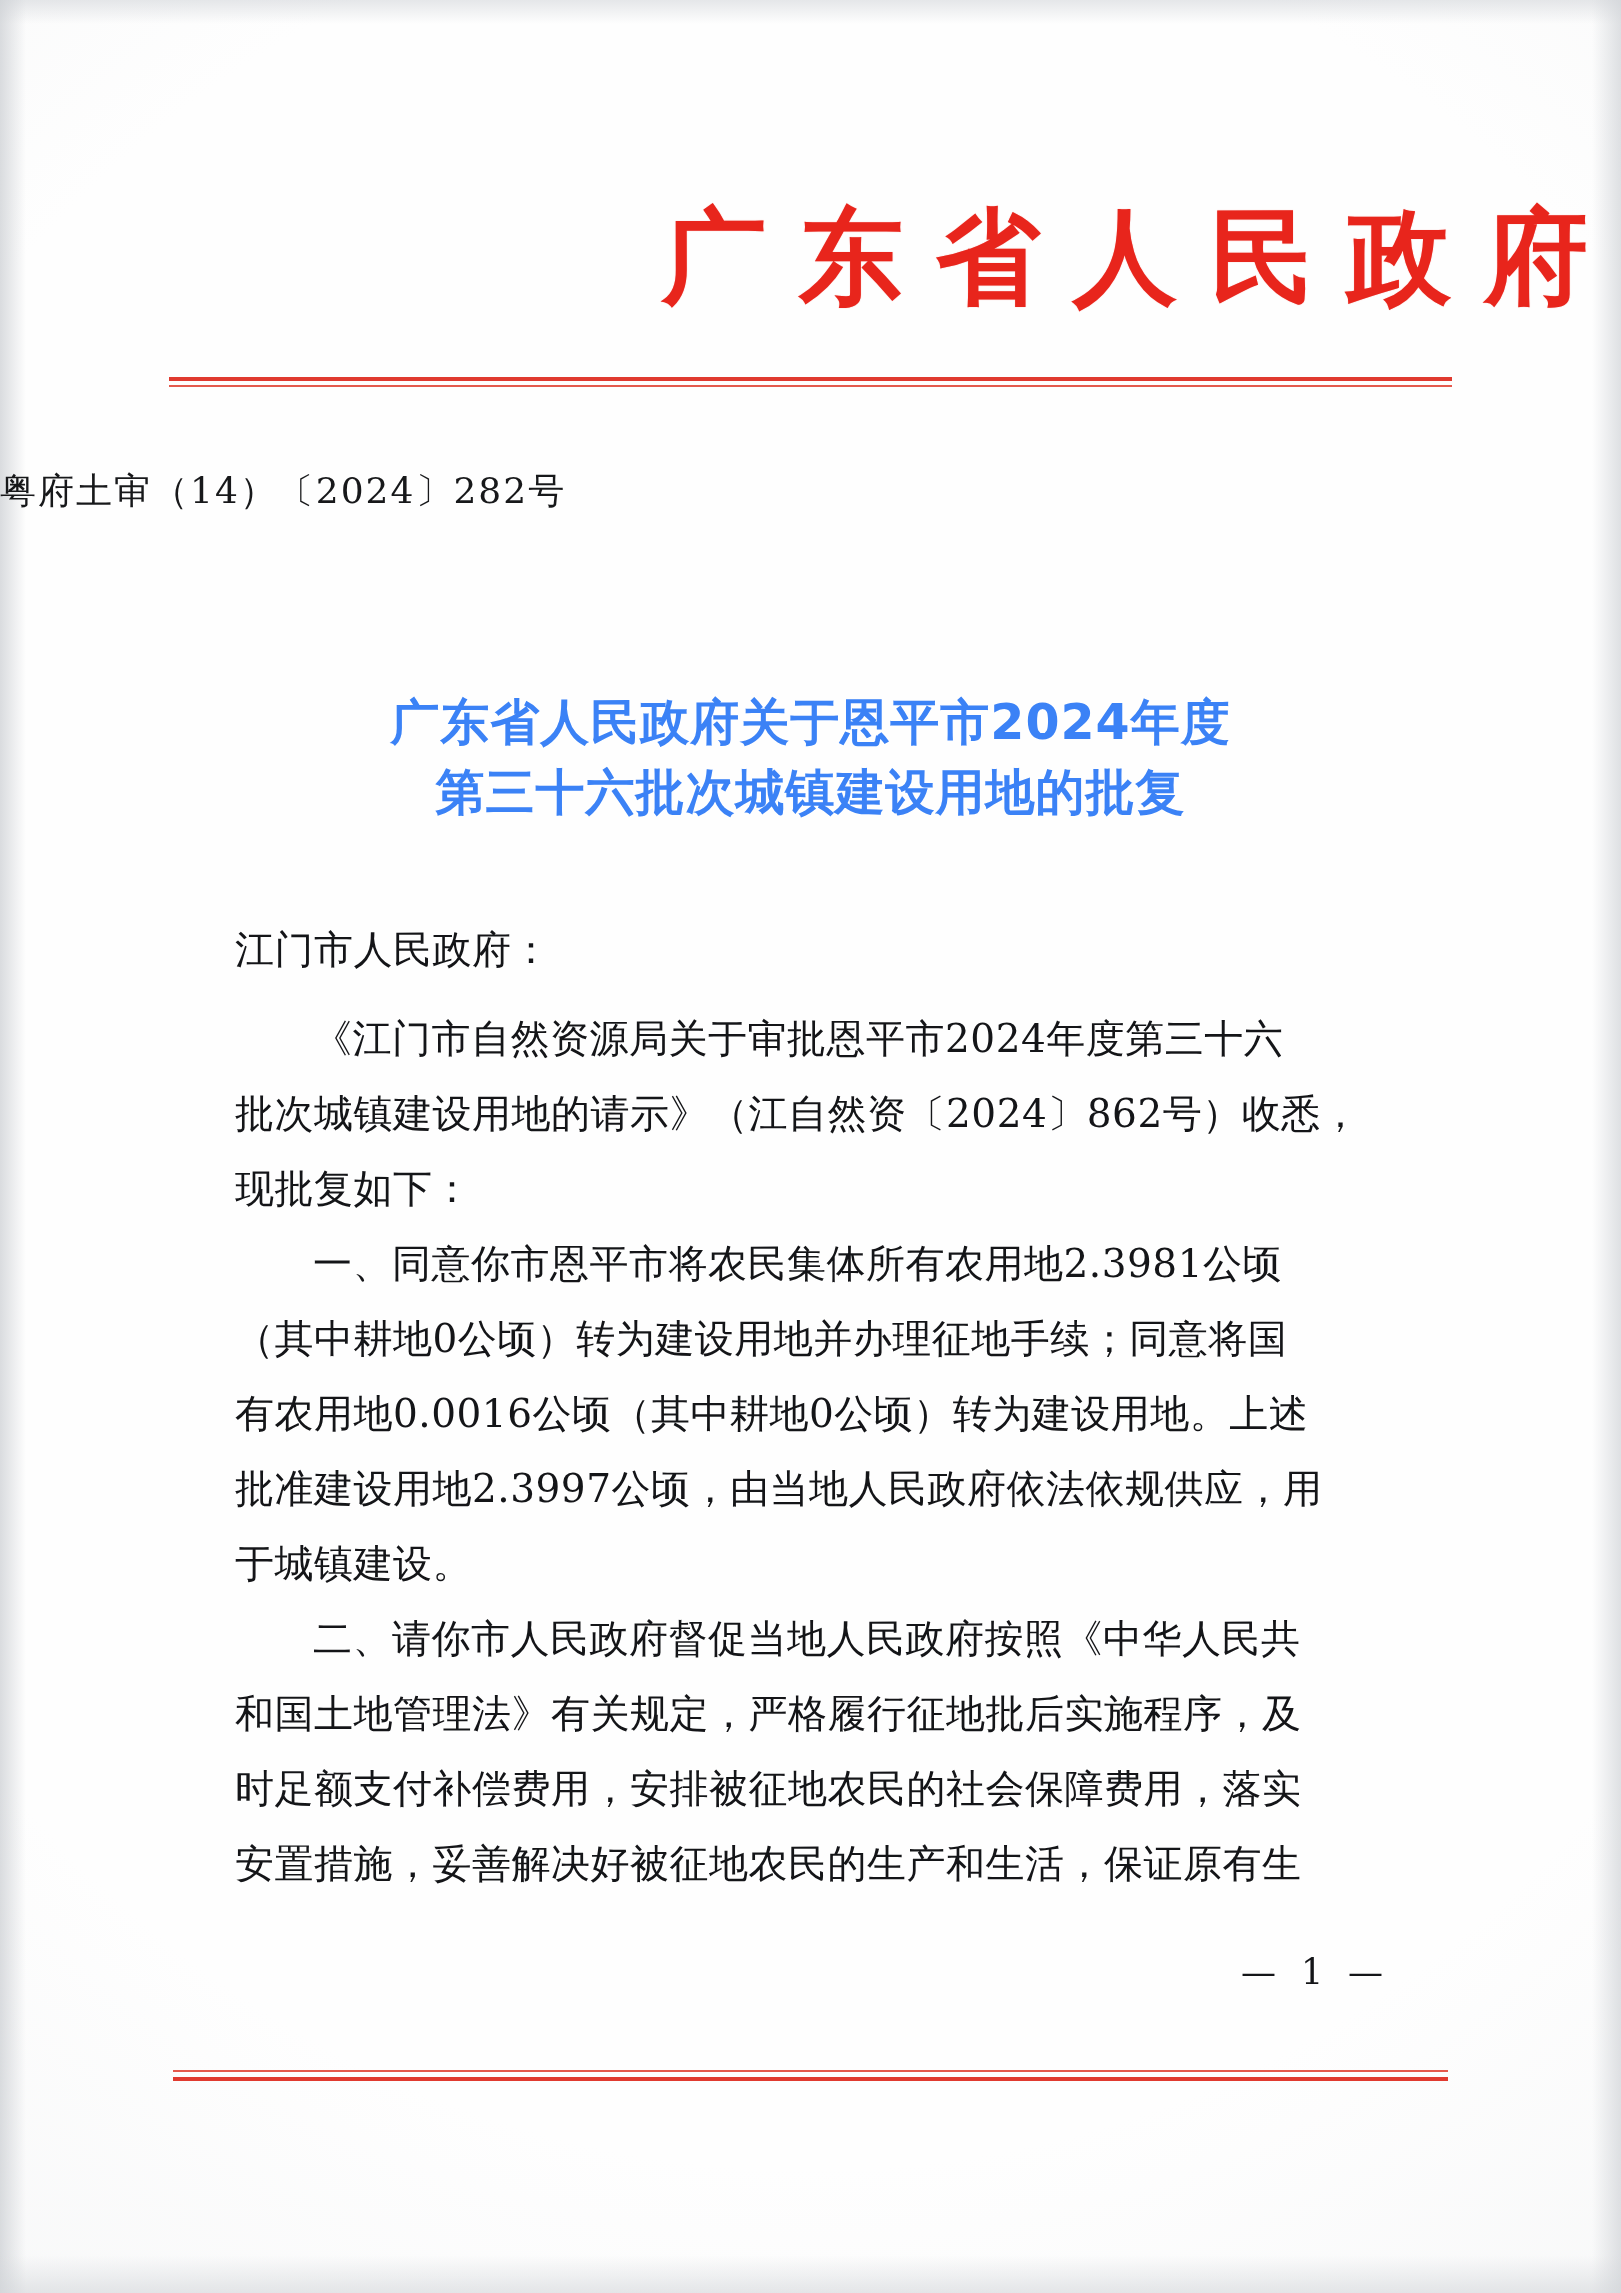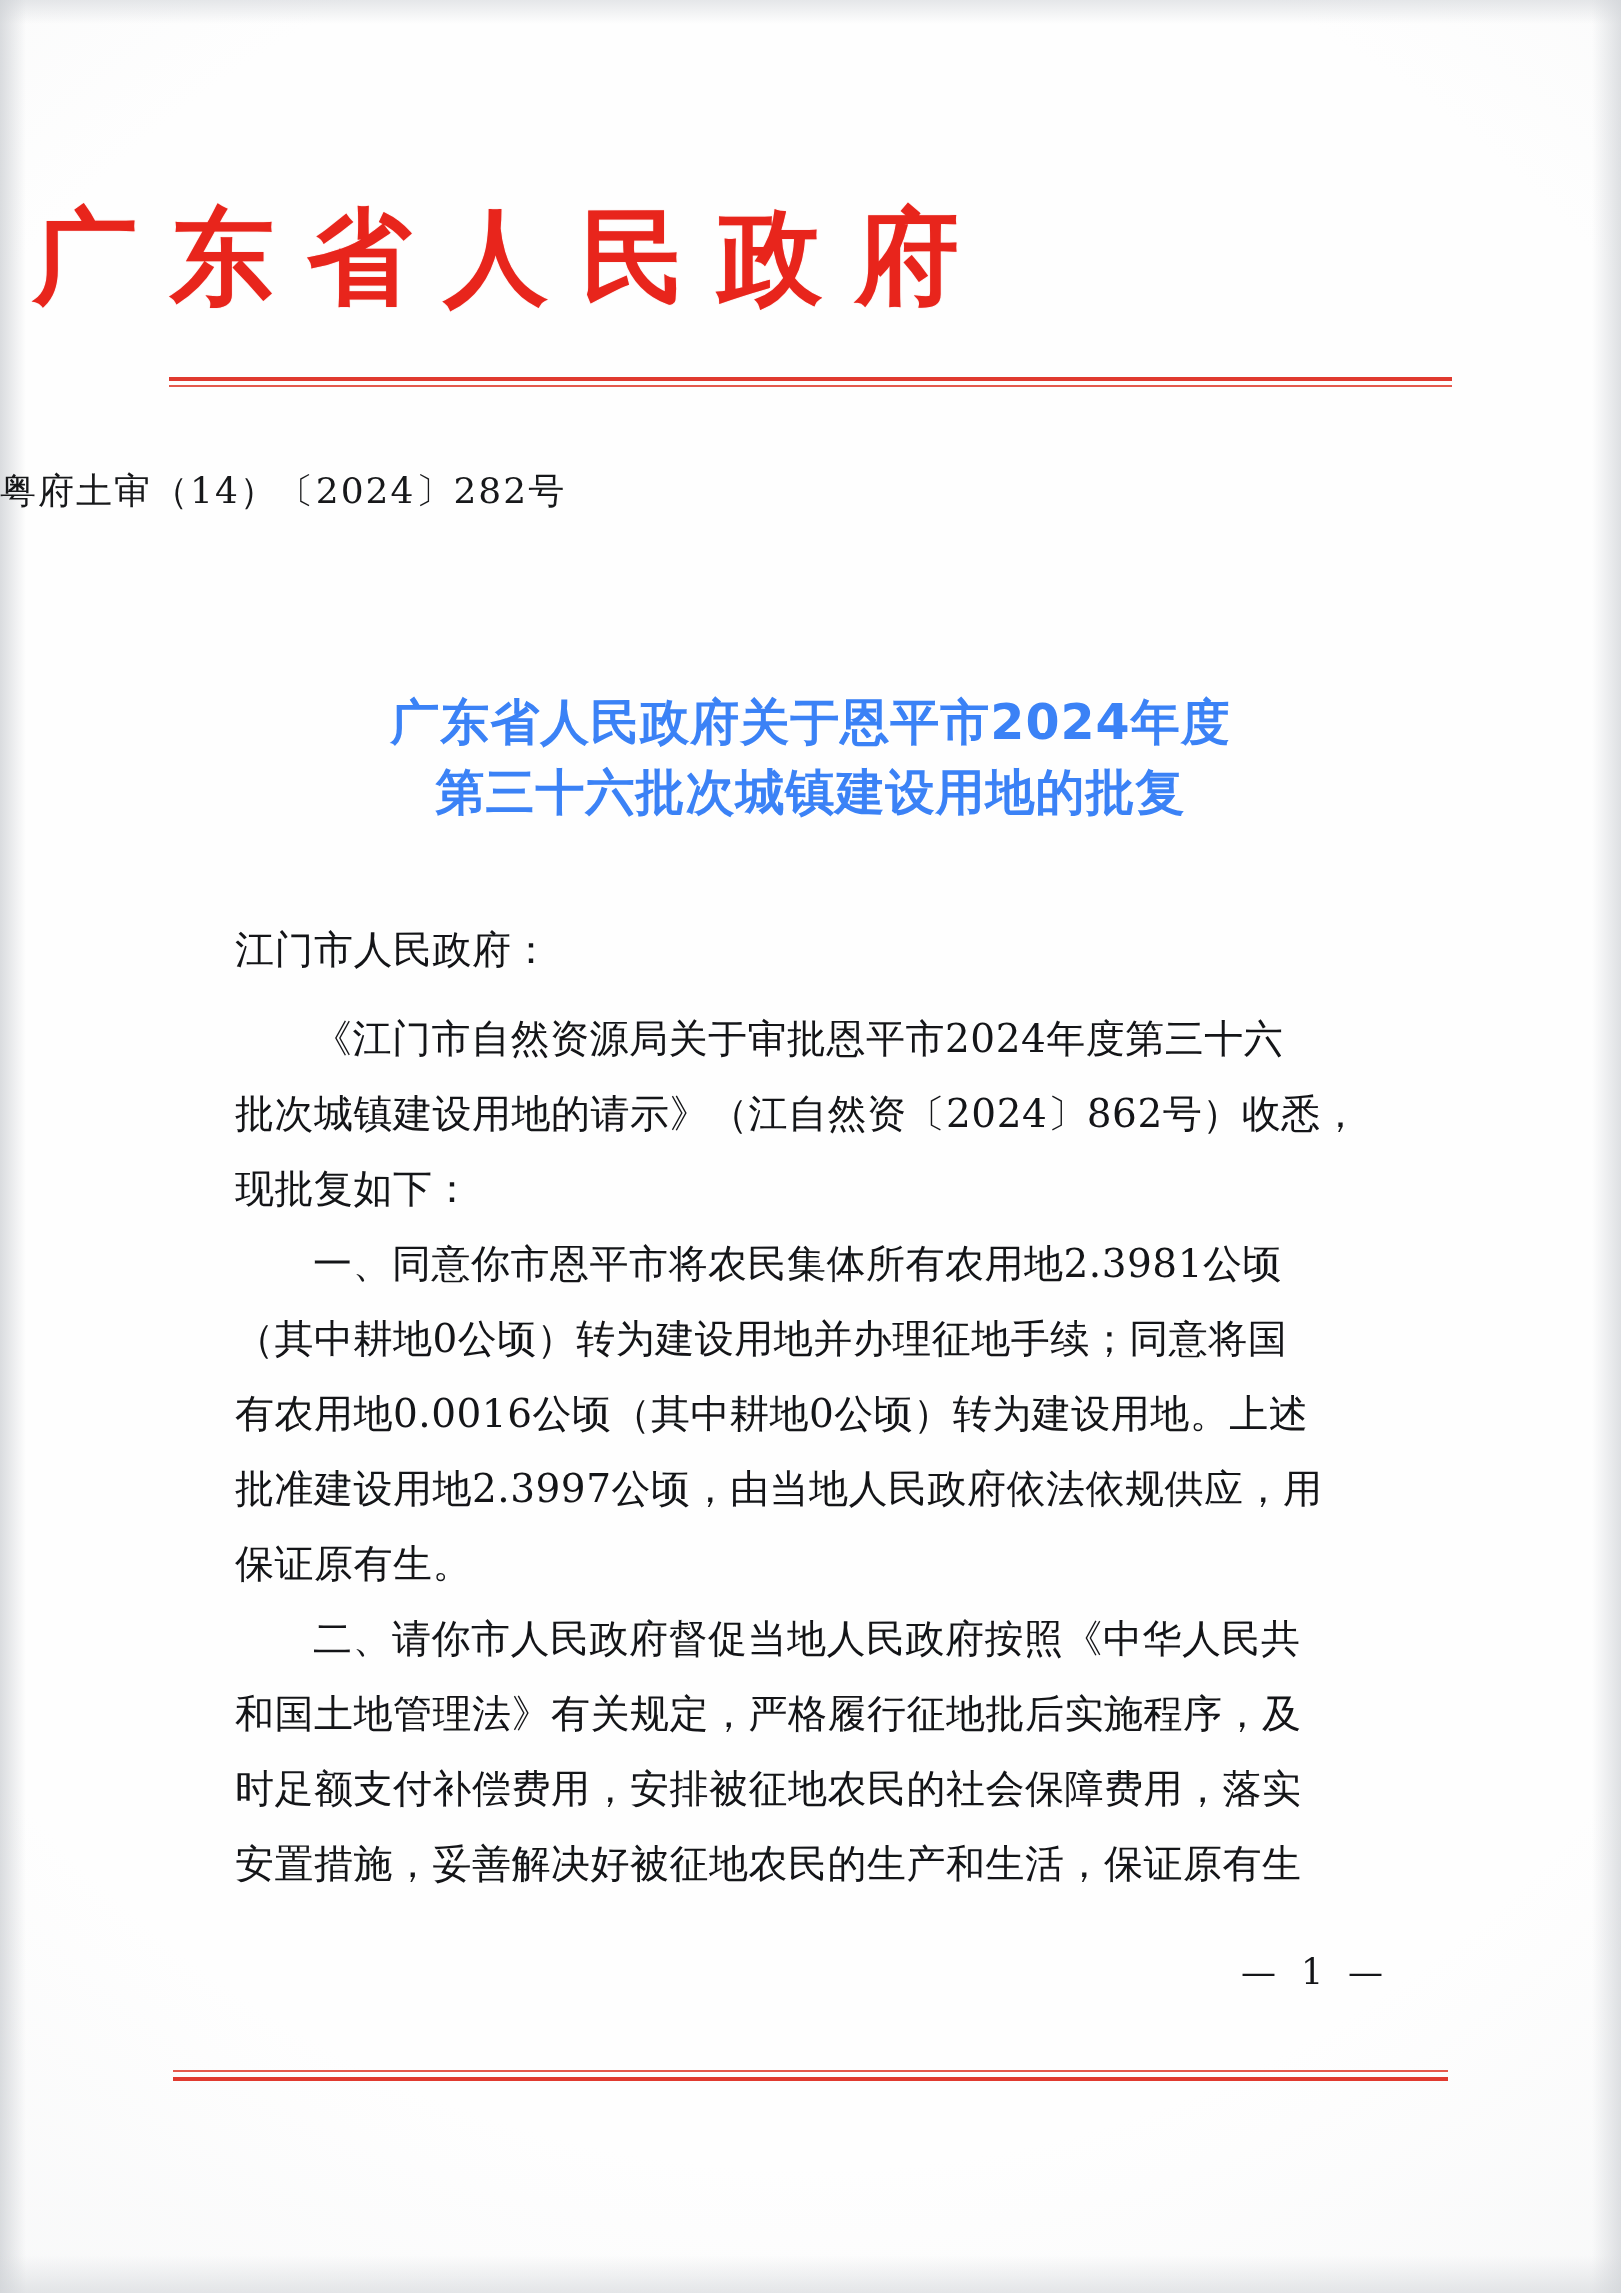--- a/index.html
+++ b/index.html
@@ -48,21 +48,21 @@
     background: linear-gradient(to top, rgba(210,213,217,0.6), rgba(255,255,255,0));
     pointer-events: none;
   }
 
   
   .masthead {
     position: absolute;
     left: 0;
     right: 0;
     top: 196px;
-    text-align: left;
+    text-align: right;
   }
   .masthead-title {
     display: inline-block;
     font-family: "DejaVu Serif", "Liberation Serif", serif;
     font-size: 104px;
     font-weight: 700;
     letter-spacing: 33px;
     text-indent: 33px;
     color: #e8251c;
     line-height: 1.18;
@@ -208,21 +208,21 @@
     <div class="body-line">江门市人民政府：</div>
 
     <div class="body-line indent gap-before">《江门市自然资源局关于审批恩平市2024年度第三十六</div>
     <div class="body-line">批次城镇建设用地的请示》（江自然资〔2024〕862号）收悉，</div>
     <div class="body-line">现批复如下：</div>
 
     <div class="body-line indent">一、同意你市恩平市将农民集体所有农用地2.3981公顷</div>
     <div class="body-line">（其中耕地0公顷）转为建设用地并办理征地手续；同意将国</div>
     <div class="body-line">有农用地0.0016公顷（其中耕地0公顷）转为建设用地。上述</div>
     <div class="body-line">批准建设用地2.3997公顷，由当地人民政府依法依规供应，用</div>
-    <div class="body-line">保证原有生。</div>
+    <div class="body-line">于城镇建设。</div>
 
     <div class="body-line indent">二、请你市人民政府督促当地人民政府按照《中华人民共</div>
     <div class="body-line">和国土地管理法》有关规定，严格履行征地批后实施程序，及</div>
     <div class="body-line">时足额支付补偿费用，安排被征地农民的社会保障费用，落实</div>
     <div class="body-line">安置措施，妥善解决好被征地农民的生产和生活，保证原有生</div>
   </div>
 
   <div class="page-number">— 1 —</div>
 
   <div class="footer-rule-wrap">

